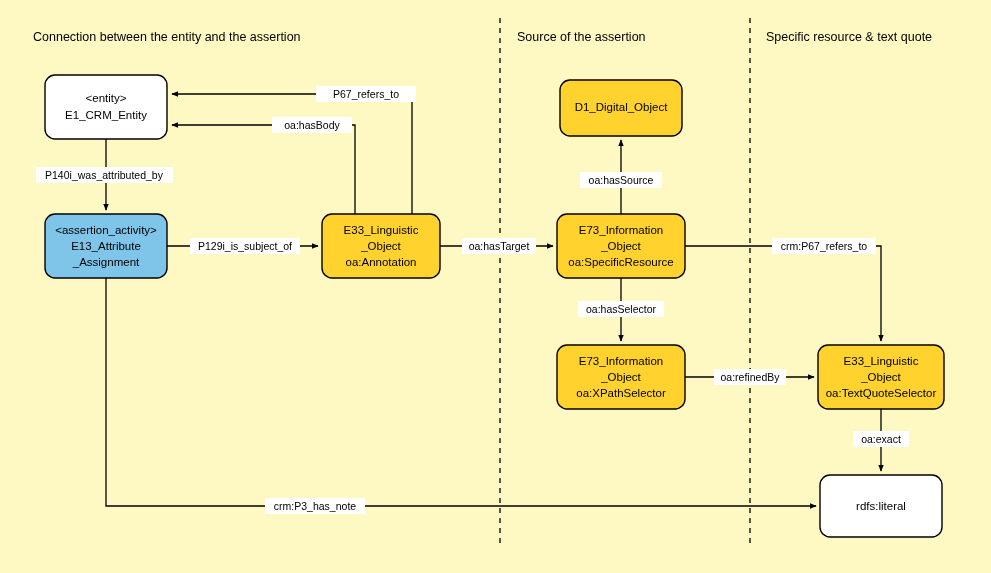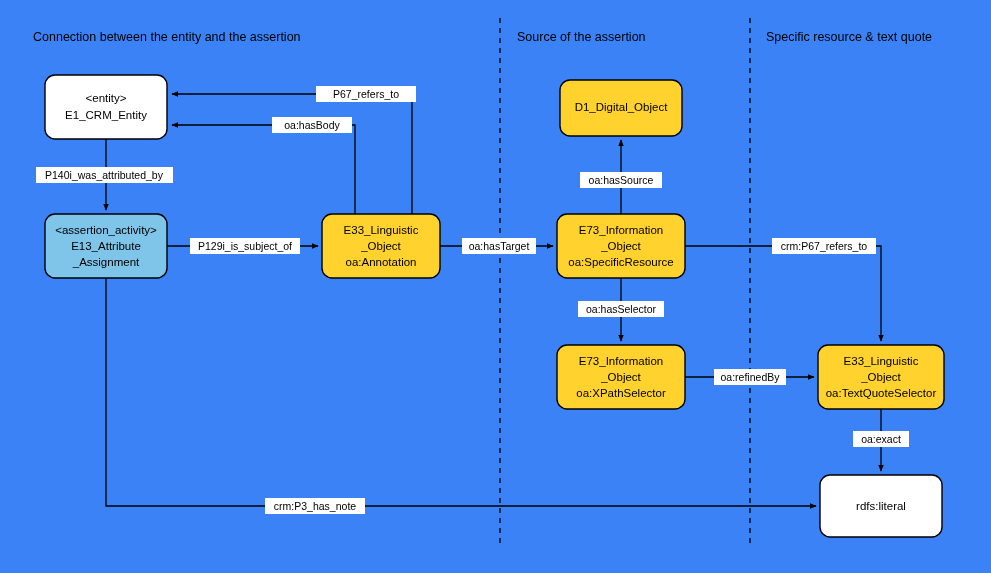--- a/index.html
+++ b/index.html
@@ -7,21 +7,21 @@
     padding: 0;
     background: #ffffff;
   }
   body {
     font-family: "Liberation Sans", sans-serif;
   }
   #canvas {
     position: relative;
     width: 991px;
     height: 573px;
-    background: #3b82f6;
+    background: #fef9c3;
     overflow: hidden;
   }
   #diagram-svg {
     position: absolute;
     left: 0;
     top: 0;
     width: 991px;
     height: 573px;
   }
   .section-title {

